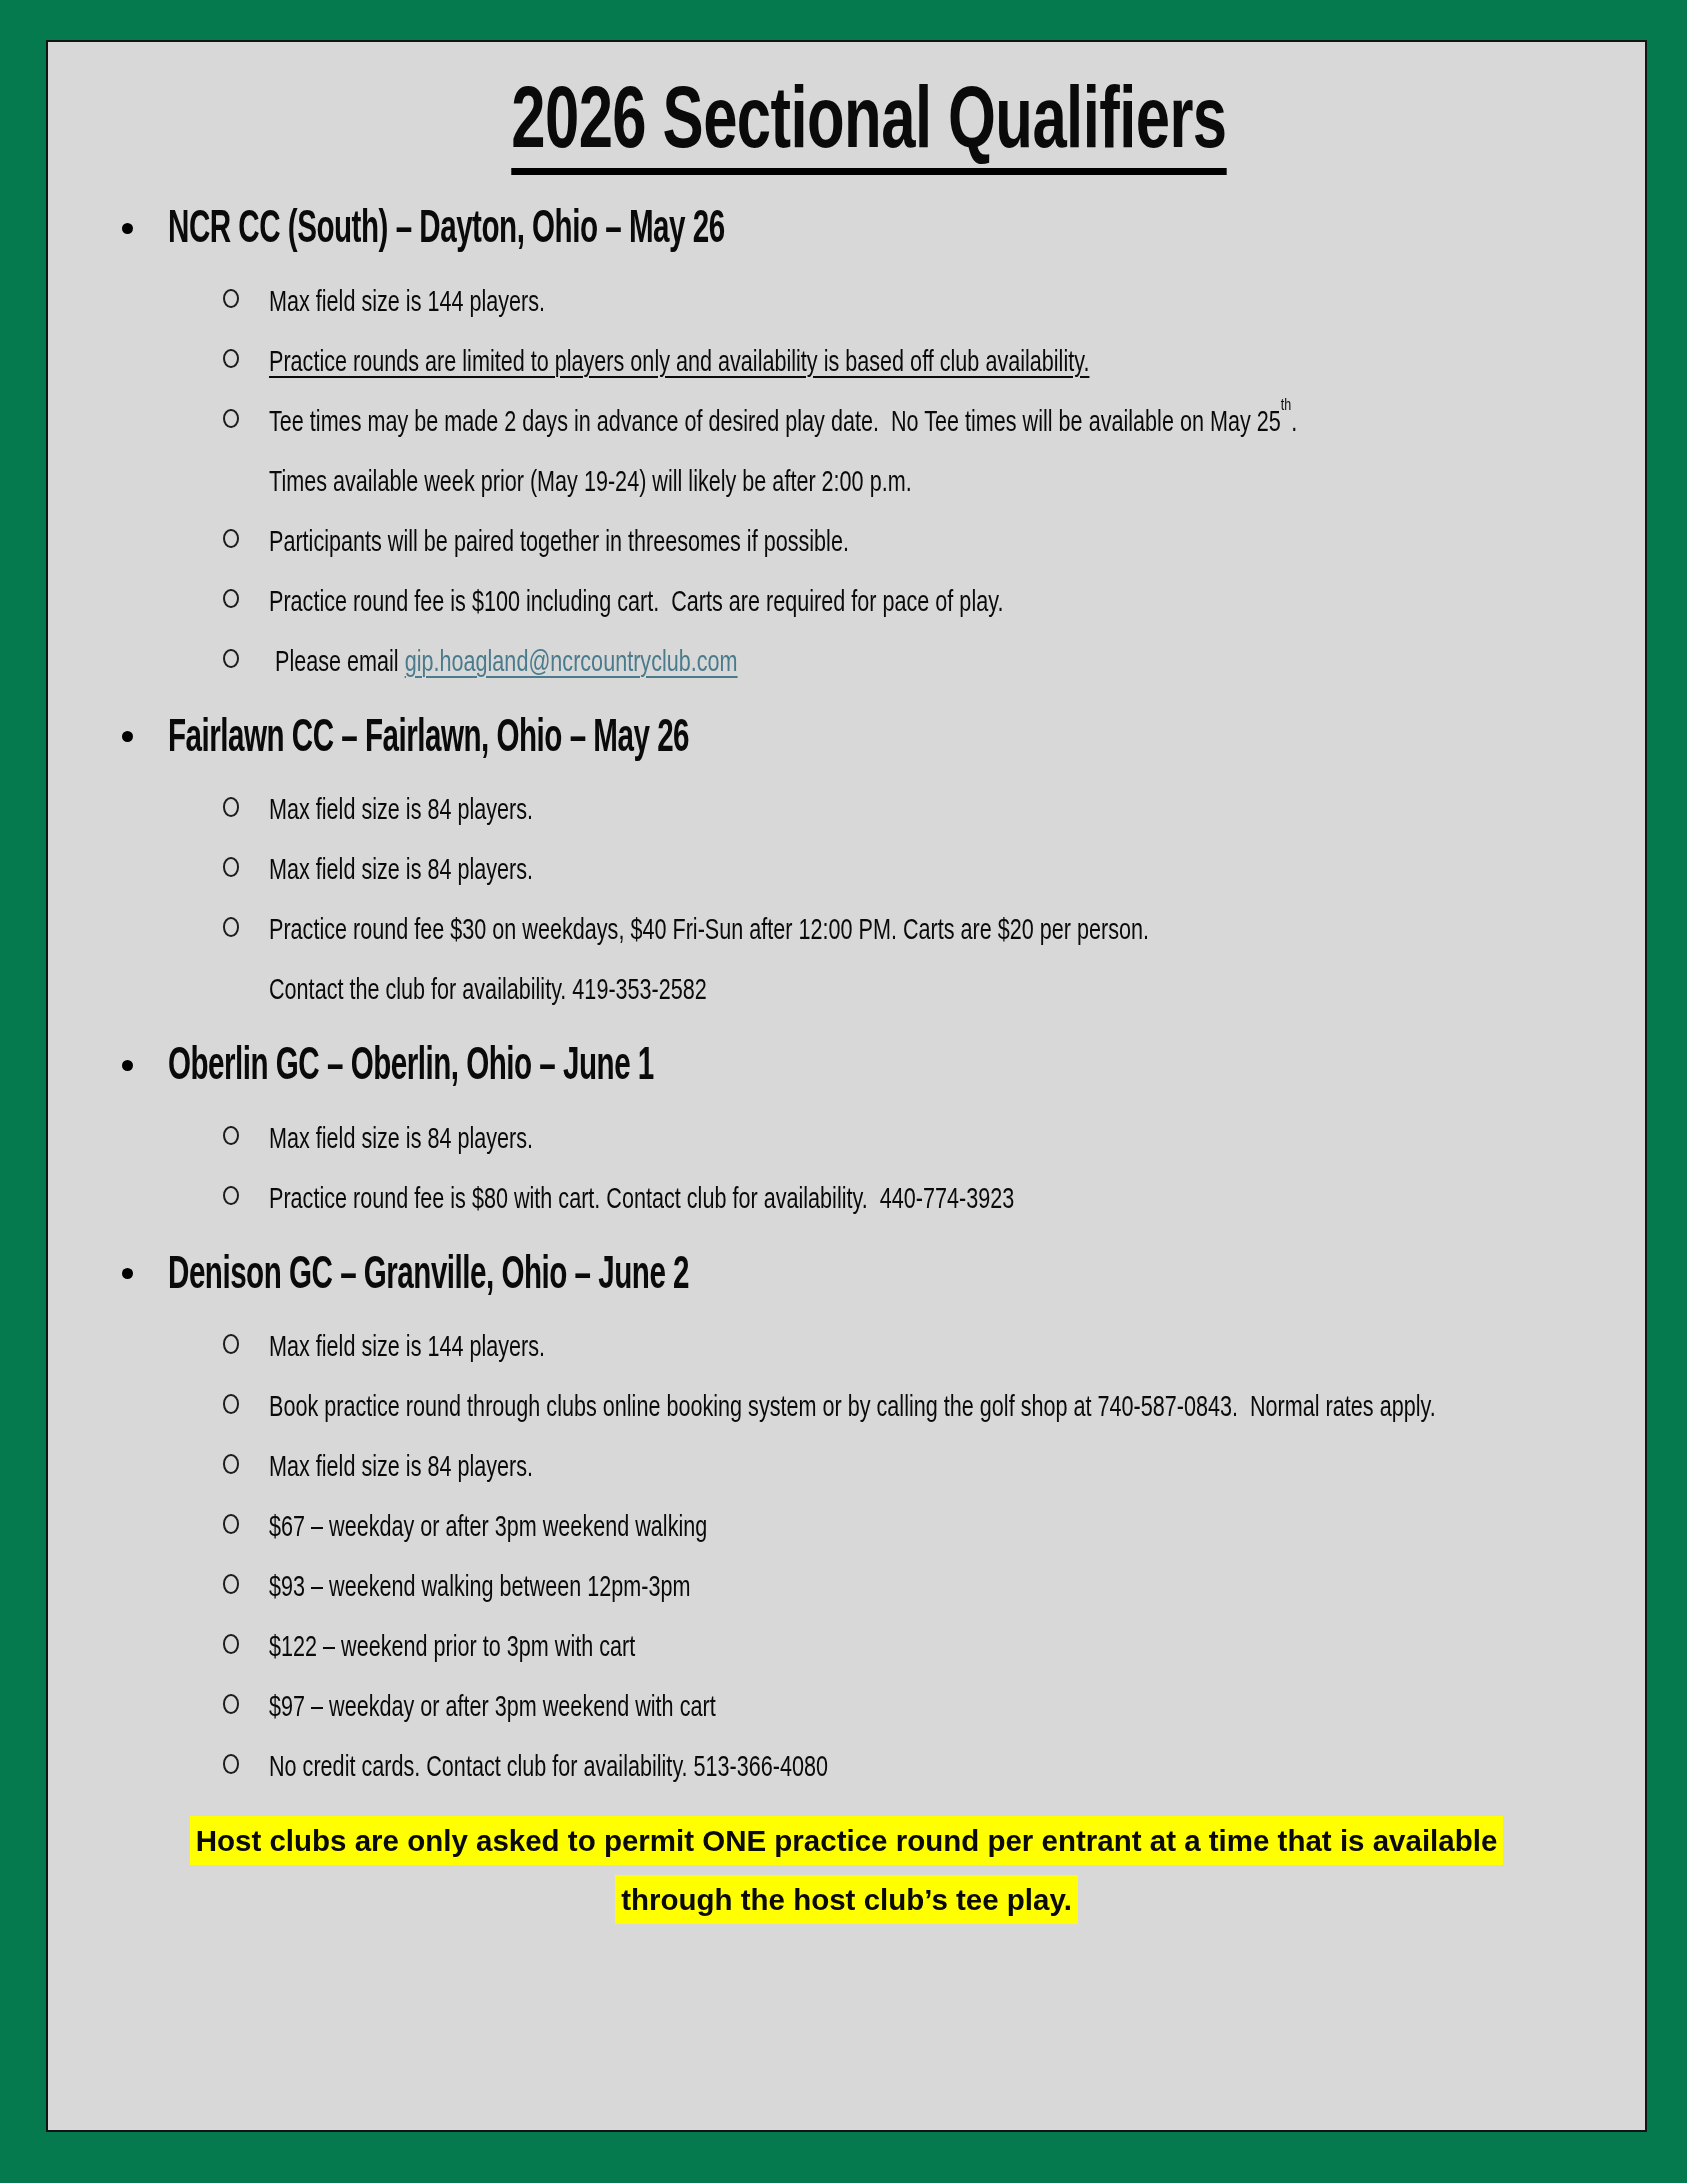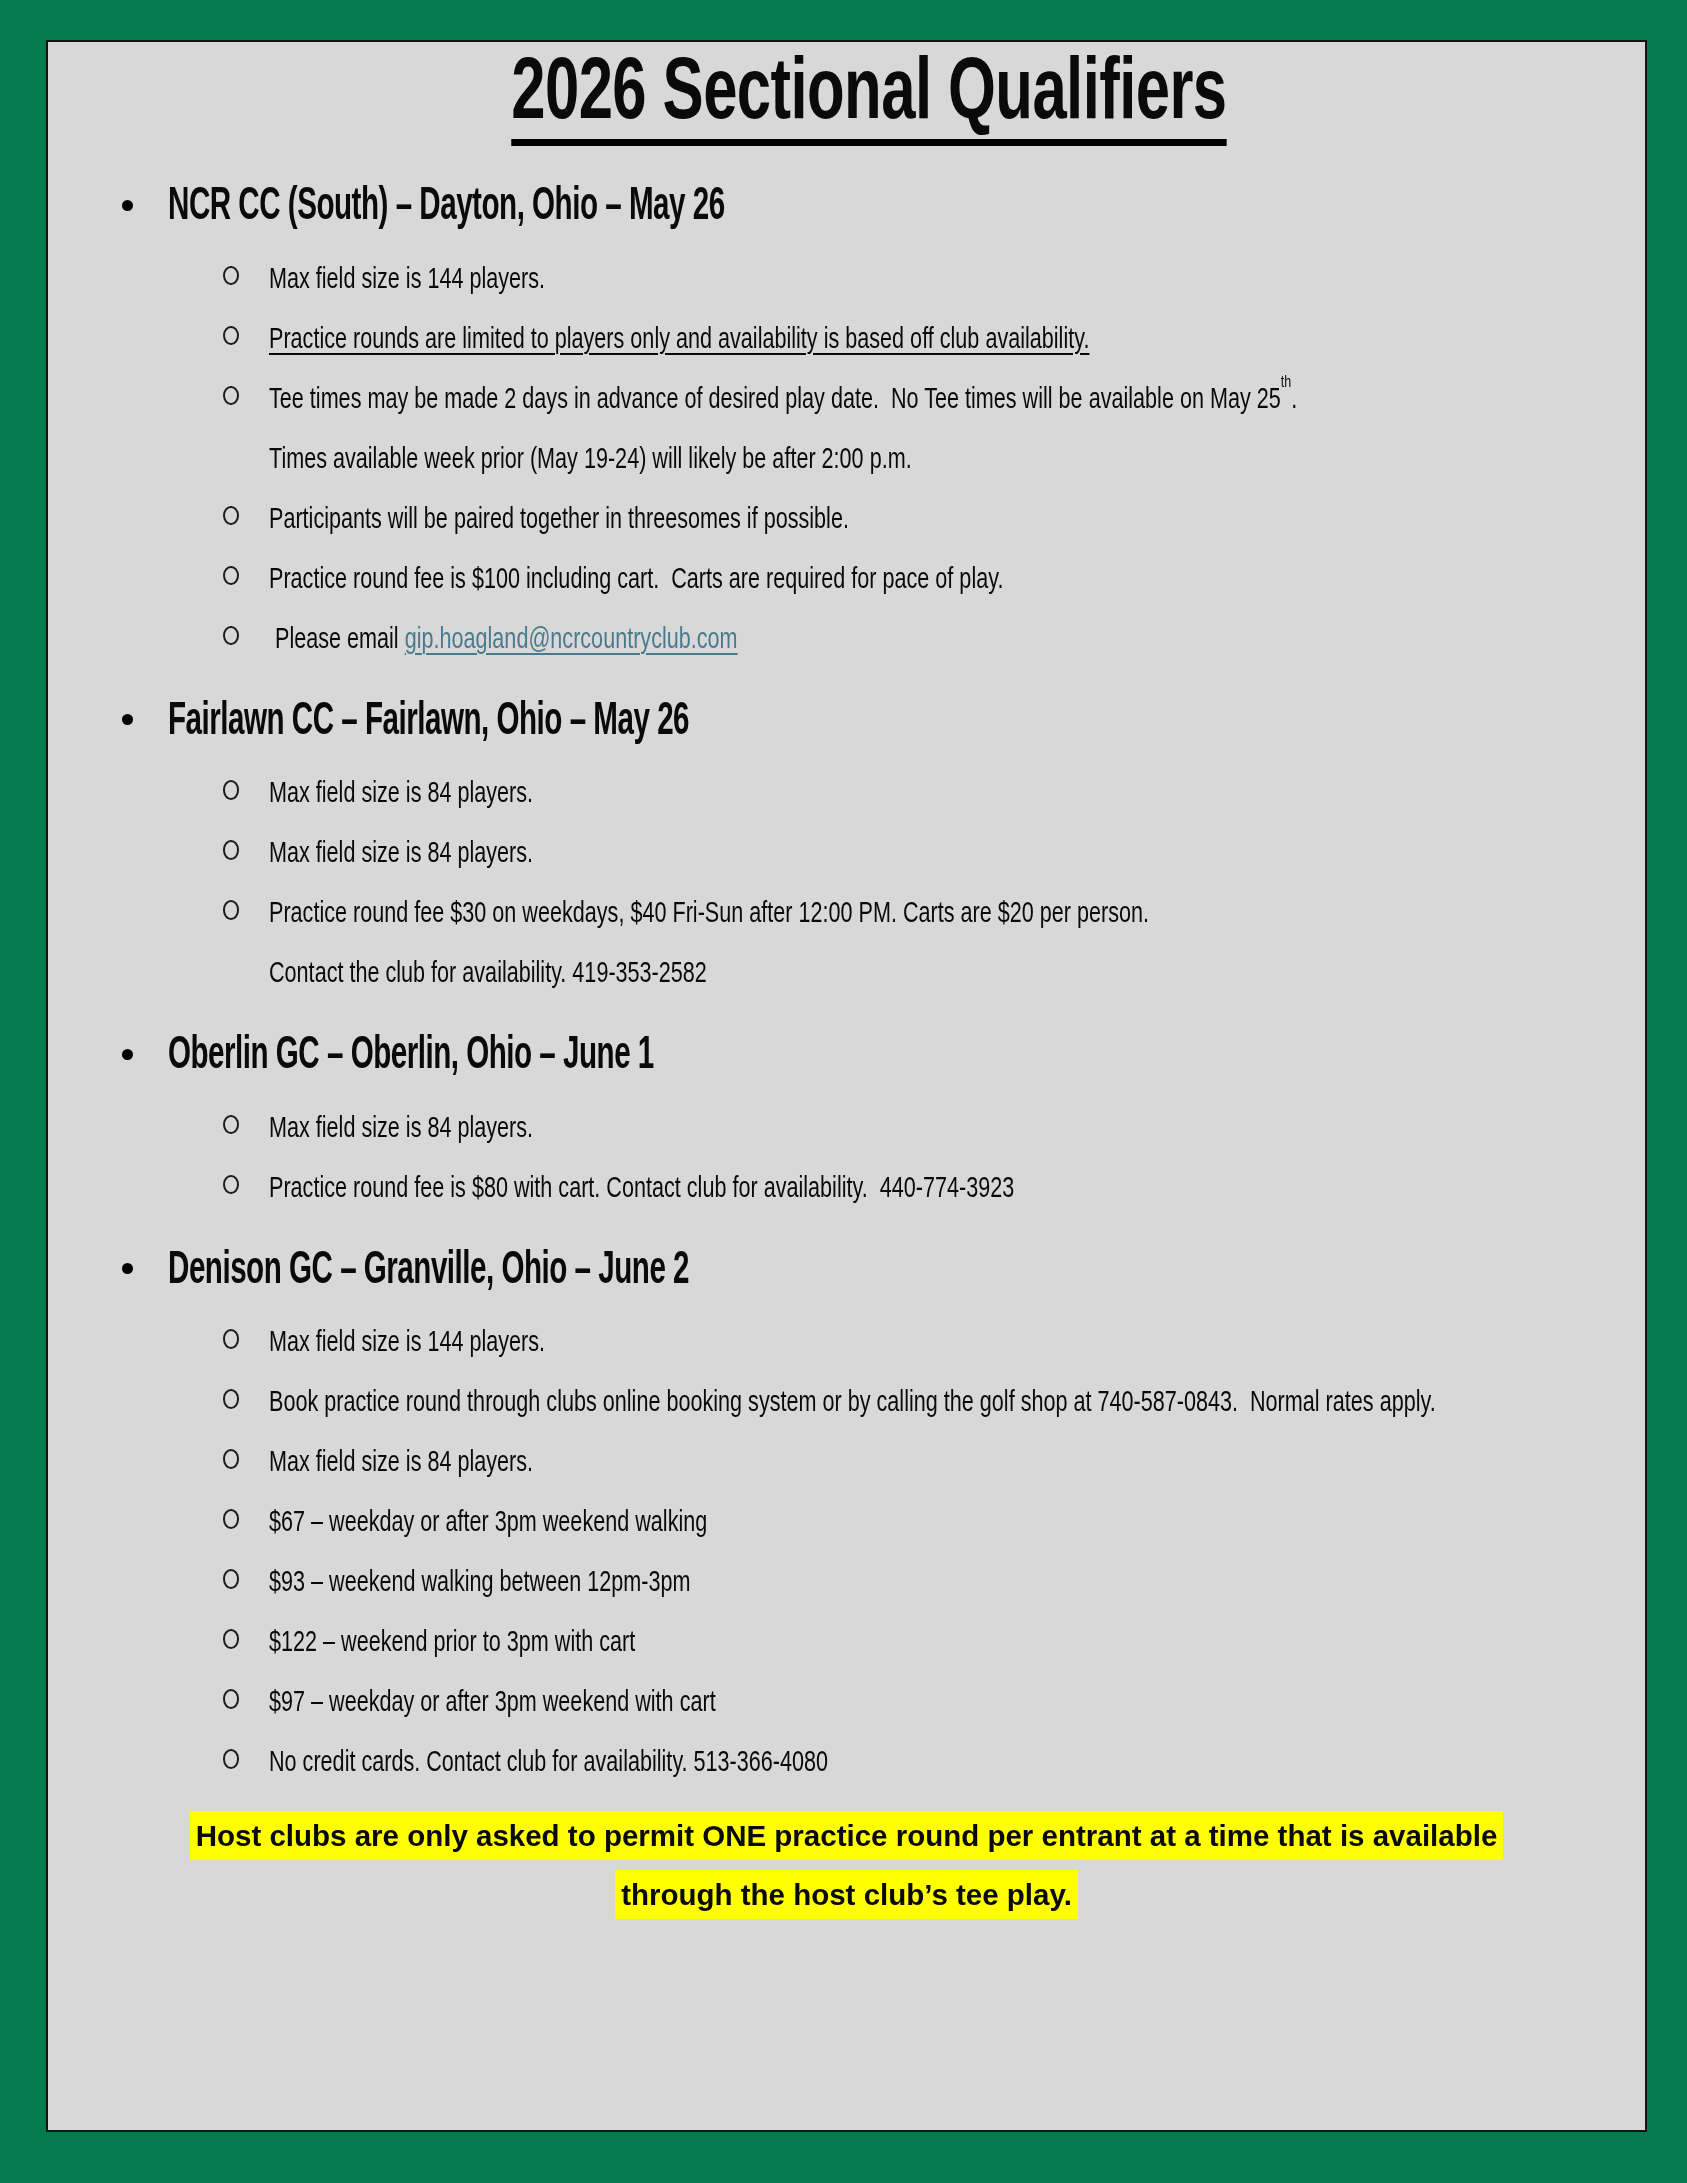--- a/index.html
+++ b/index.html
@@ -18,38 +18,39 @@
     overflow: hidden;
   }
   
   .cond {
     display: inline-block;
     white-space: pre;
     transform-origin: 0 50%;
   }
   .title-wrap {
     text-align: center;
+    padding-top: 29px;
     height: 111px;
     margin-left: 44px;
   }
   .title {
     font-size: 88px;
     font-weight: bold;
     line-height: 1.05;
     letter-spacing: -0.8px;
     transform: scaleX(0.70);
     transform-origin: 50% 50%;
     border-bottom: 7.6px solid #000;
     padding-bottom: 5px;
   }
   .h-row {
     position: relative;
     height: 62px;
     line-height: 62px;
-    margin-top: 19px;
+    margin-top: 13px;
     margin-bottom: 13.5px;
     padding-left: 120px;
   }
   .heading {
     font-size: 47px;
     font-weight: bold;
     letter-spacing: -0.8px;
     transform: scaleX(0.63);
   }
   .row {

